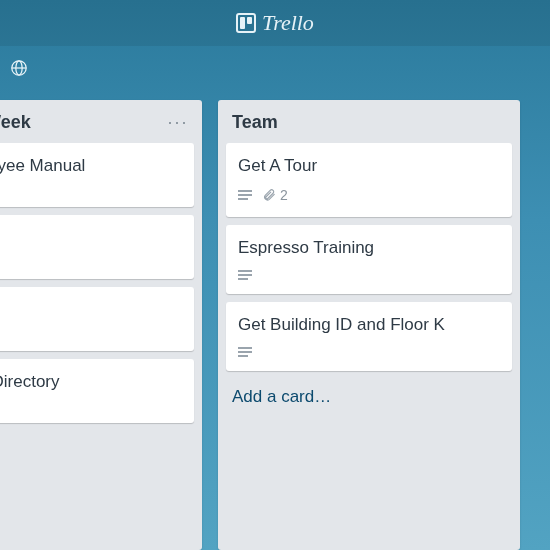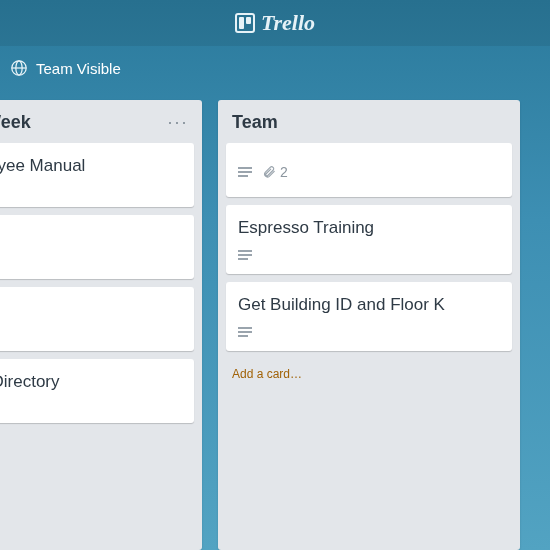--- a/index.html
+++ b/index.html
@@ -14,21 +14,21 @@
     opacity: 0.25; pointer-events: none;
   }
   .topbar {
     height: 46px; display: flex; align-items: center; justify-content: center;
     background: rgba(0,0,0,0.08);
   }
   .logo { display: flex; align-items: center; gap: 6px; color: #e6f2f7; }
   .logo-box { width: 20px; height: 20px; border: 2px solid #e6f2f7; border-radius: 3px; display:flex; gap:2px; padding:2px; }
   .logo-col { flex:1; background:#e6f2f7; border-radius:1px; }
   .logo-col.short { height:60%; }
-  .logo-text { font-family: Georgia, serif; font-style: italic; font-weight: 700; font-size: 22px; }
+  .logo-text { font-family: Georgia, serif; font-style: italic; font-weight: 400; font-size: 22px; }
   .boardbar {
     height: 44px; display:flex; align-items:center; padding: 0 10px; gap:8px;
     color: #fff; font-size: 15px;
   }
   .team-icon { width:18px; height:18px; }
   .lists {
     position:absolute; top:90px; left:-110px; right:0; bottom:0;
     display:flex; gap:16px; padding:10px 10px 0 10px;
   }
   .list {
@@ -44,21 +44,21 @@
     box-shadow: 0 1px 1px rgba(0,0,0,0.18);
     font-size:17px; color:#2e3a45; line-height:1.35;
     min-height:64px;
   }
   .card.short { min-height:54px; }
   .badges { display:flex; align-items:center; gap:10px; margin-top:8px; color:#8b959e; font-size:14px; }
   .badge { display:flex; align-items:center; gap:4px; }
   .desc-icon { display:inline-block; }
   .desc-icon span { display:block; width:14px; height:2px; background:#9aa4ad; margin:2px 0; }
   .desc-icon span:nth-child(3){ width:10px; }
-  .add-card { color:#a16207; font-size:12px; padding:8px 6px 4px 6px; cursor:pointer; }
+  .add-card { color:#0c4a6e; font-size:17px; padding:8px 6px 4px 6px; cursor:pointer; }
   .attach-icon svg { display:block; }
 </style>
 </head>
 <body>
 
 <svg class="bg-deco" viewBox="0 0 200 200">
   <g stroke="#cfeaf2" stroke-width="1" fill="none">
     <line x1="20" y1="180" x2="90" y2="110"></line>
       <line x1="90" y1="110" x2="160" y2="150"></line>
     <line x1="160" y1="150" x2="130" y2="60"></line>
@@ -87,21 +87,20 @@
 </div>
 
 <div class="boardbar">
   <span class="team-icon">
     <svg viewBox="0 0 20 20" width="18" height="18" fill="none" stroke="#e8f4f8" stroke-width="1.4">
       <circle cx="10" cy="10" r="8"></circle>
       <ellipse cx="10" cy="10" rx="3.5" ry="8"></ellipse>
       <line x1="2" y1="10" x2="18" y2="10"></line>
     </svg>
   </span>
-  <span>Team Visible</span>
 </div>
 
 <div class="lists">
 
   <div class="list">
     <div class="list-header">
       <div class="list-title">y - First Week</div>
       <div class="list-menu">···</div>
     </div>
     <div class="card">
@@ -116,20 +115,21 @@
     <div class="card">
       <div>To Office Directory</div>
     </div>
   </div>
 
   <div class="list">
     <div class="list-header">
       <div class="list-title">Team</div>
     </div>
     <div class="card short">
+      <div>Get A Tour</div>
       <div class="badges">
         <span class="badge">
           <span class="desc-icon">
               <span></span>
               <span></span>
               <span></span>
             </span>
         </span>
         <span class="badge">
           <span class="attach-icon">

